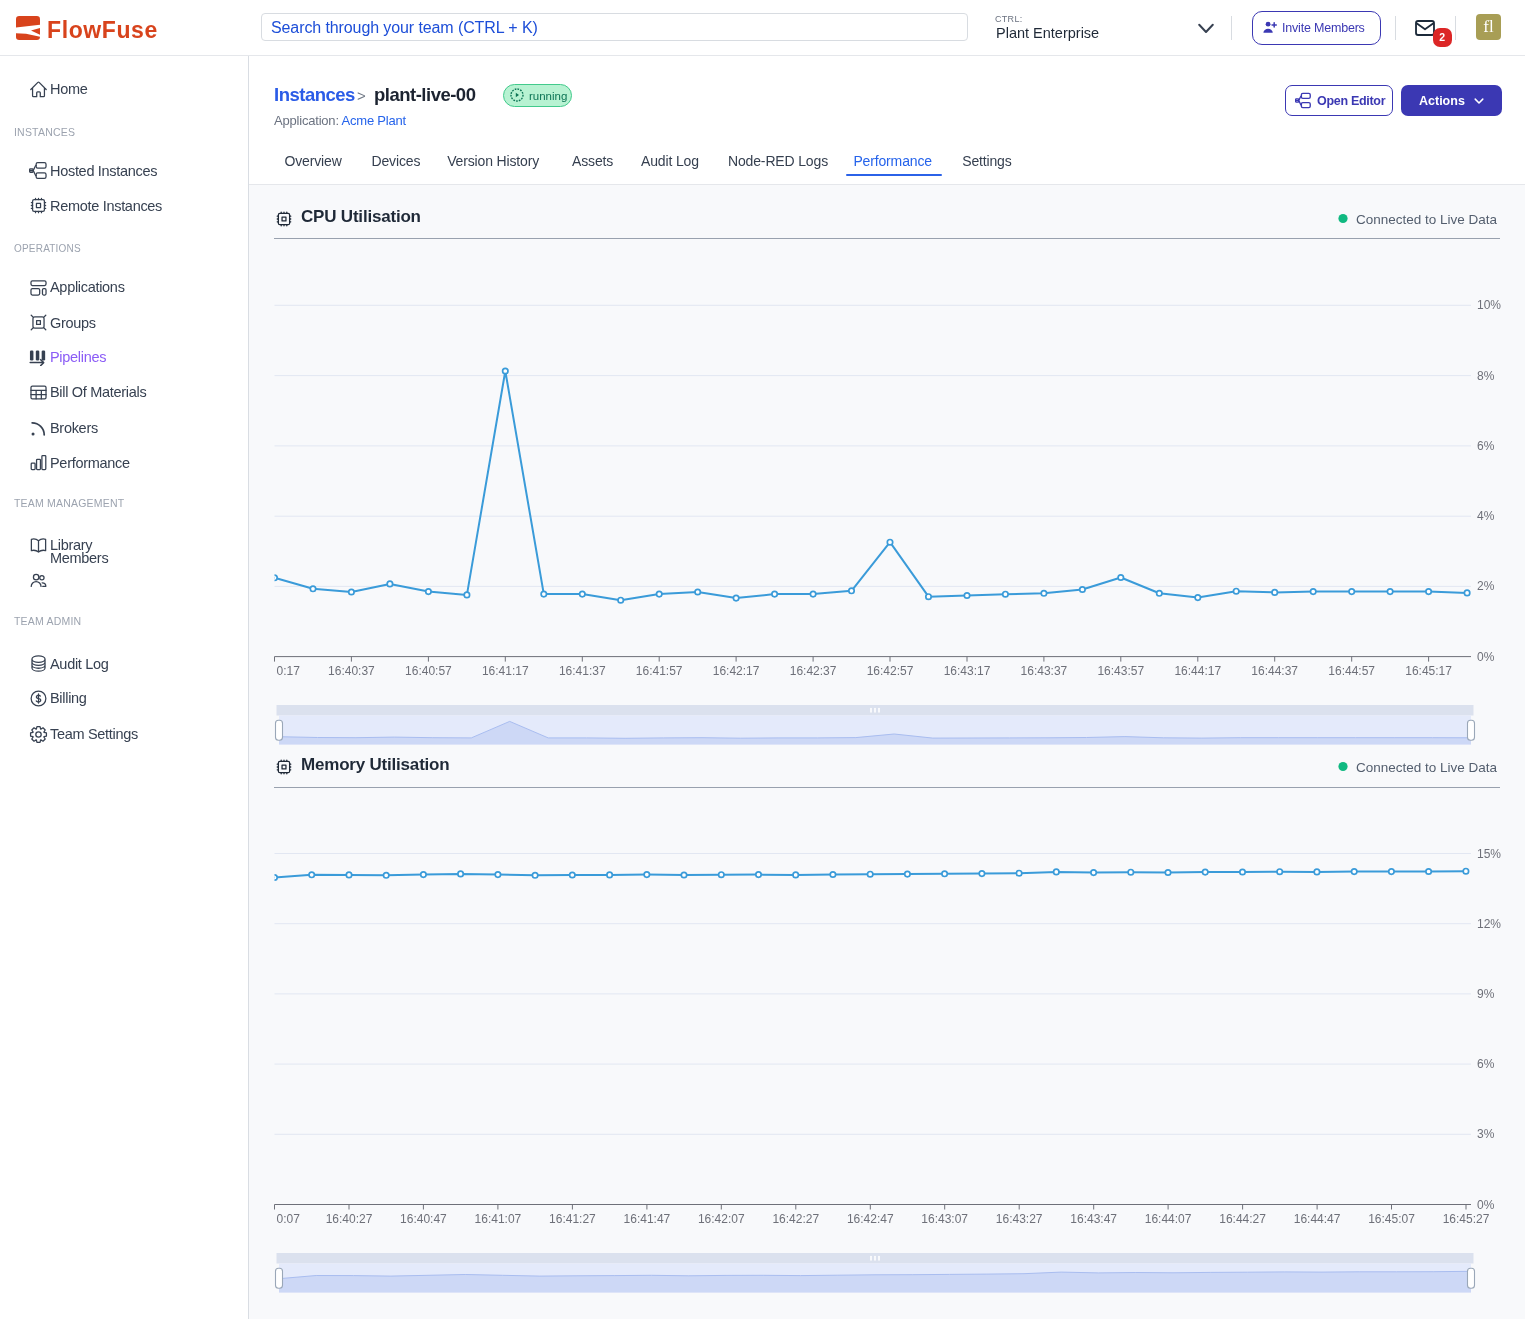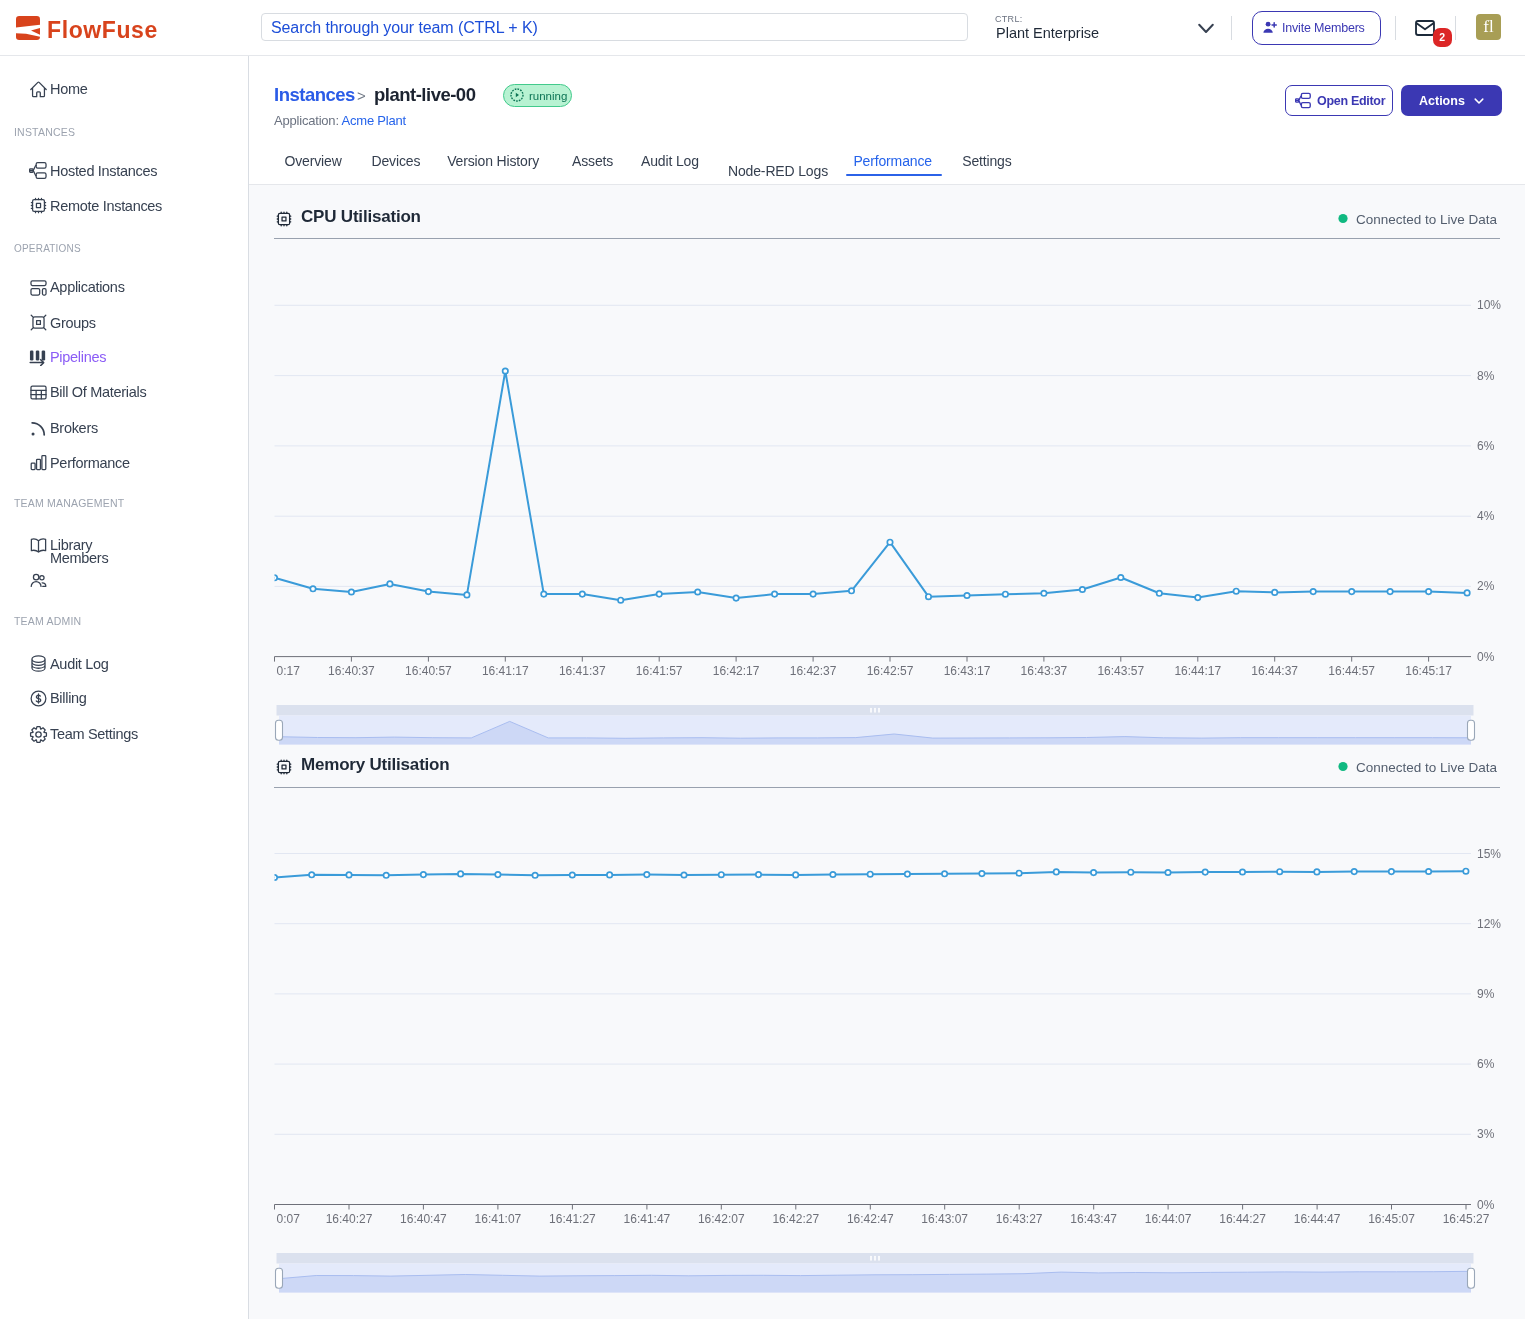--- a/index.html
+++ b/index.html
@@ -145,21 +145,21 @@
     <div style="position:absolute;left:1401px;top:85px;width:101px;height:31px;background:#3b38b3;border-radius:7px"></div>
     <div style="position:absolute;left:1419px;top:93.5px;font-size:12.5px;font-weight:bold;color:#fff;line-height:15px">Actions</div>
     <svg style="position:absolute;left:1472px;top:94px" width="14" height="14" viewBox="0 0 24 24" fill="none" stroke="#ffffff" stroke-width="2.6" stroke-linecap="round" stroke-linejoin="round">
       <path d="M5.5 8.8L12 15.3l6.5-6.5"></path>
     </svg>
     <div style="position:absolute;left:284.5px;top:153px;font-size:14px;letter-spacing:-0.15px;color:#353f4f;line-height:17px">Overview</div>
     <div style="position:absolute;left:371.5px;top:153px;font-size:14px;letter-spacing:-0.15px;color:#353f4f;line-height:17px">Devices</div>
     <div style="position:absolute;left:447.2px;top:153px;font-size:14px;letter-spacing:-0.15px;color:#353f4f;line-height:17px">Version History</div>
     <div style="position:absolute;left:572px;top:153px;font-size:14px;letter-spacing:-0.15px;color:#353f4f;line-height:17px">Assets</div>
     <div style="position:absolute;left:641px;top:153px;font-size:14px;letter-spacing:-0.15px;color:#353f4f;line-height:17px">Audit Log</div>
-    <div style="position:absolute;left:728px;top:163px;font-size:14px;letter-spacing:-0.15px;color:#353f4f;line-height:17px">Node-RED Logs</div>
+    <div style="position:absolute;left:728px;top:153px;font-size:14px;letter-spacing:-0.15px;color:#353f4f;line-height:17px">Node-RED Logs</div>
     <div style="position:absolute;left:853.4px;top:153px;font-size:14px;letter-spacing:-0.15px;color:#2563eb;line-height:17px">Performance</div>
     <div style="position:absolute;left:962.2px;top:153px;font-size:14px;letter-spacing:-0.15px;color:#353f4f;line-height:17px">Settings</div>
     <div style="position:absolute;left:846px;top:173.8px;width:96px;height:2.6px;background:#2b62e8;border-radius:2px"></div>
   <svg style="position:absolute;left:275px;top:209.5px" width="18" height="18" viewBox="0 0 24 24" fill="none" stroke="#1f2937" stroke-width="1.7" stroke-linecap="round" stroke-linejoin="round">
       <path d="M8.25 3v1.5M4.5 8.25H3m18 0h-1.5M4.5 12H3m18 0h-1.5m-15 3.75H3m18 0h-1.5M8.25 19.5V21M12 3v1.5m0 15V21m3.75-18v1.5m0 15V21"></path>
       <rect x="4.5" y="4.5" width="15" height="15" rx="2"></rect>
       <rect x="9.4" y="9.4" width="5.2" height="5.2"></rect>
     </svg>
     <div style="position:absolute;left:301px;top:206.5px;font-size:17px;letter-spacing:-0.2px;font-weight:bold;color:#1f2937;line-height:20px">CPU Utilisation</div>
     <svg style="position:absolute;left:1338px;top:212.5px" width="12" height="12">

